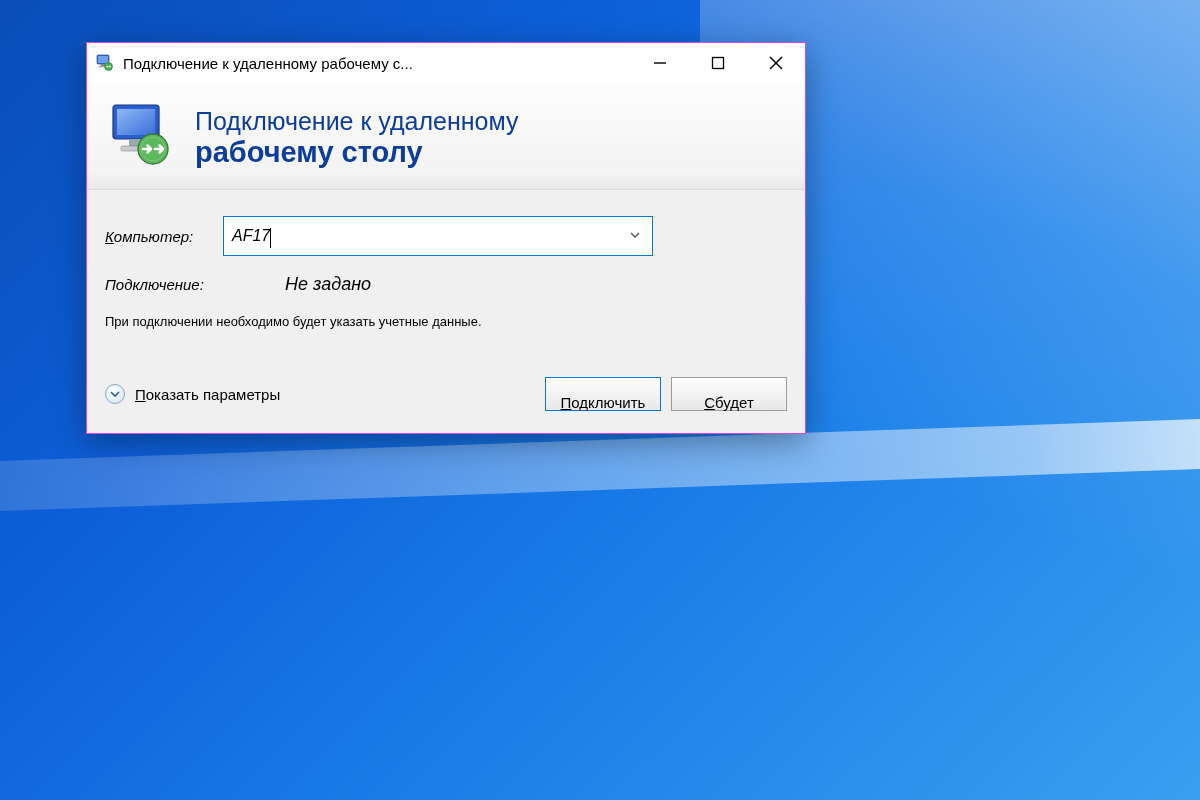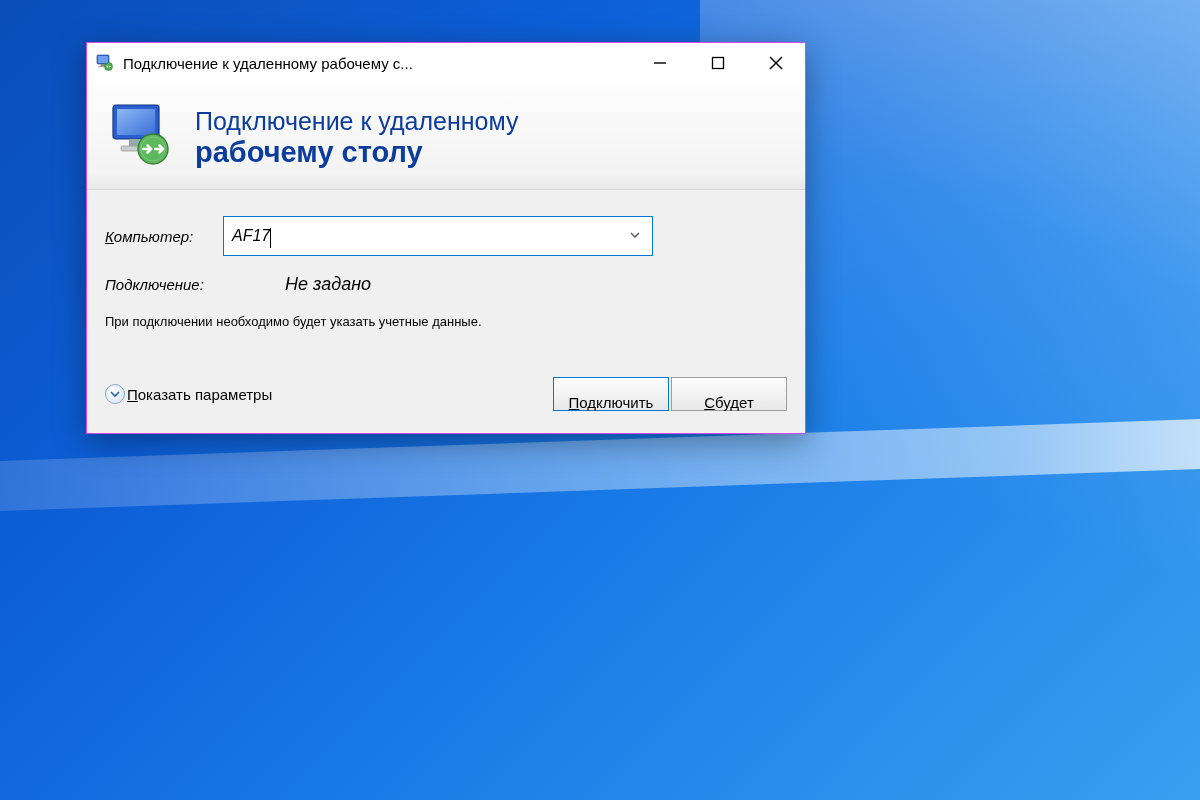--- a/index.html
+++ b/index.html
@@ -141,21 +141,21 @@
     line-height: 1.4;
     margin-top: 6px;
     margin-bottom: 22px;
   }
 
   .footer {
     padding: 14px 18px 22px 18px;
     background: #f0f0f0;
     display: flex;
     align-items: center;
-    gap: 2px;
+    gap: 10px;
   }
   .expander-icon {
     width: 20px; height: 20px;
     border: 1px solid #8aa8c8;
     border-radius: 50%;
     display:flex; align-items:center; justify-content:center;
     background: radial-gradient(circle at 40% 35%, #fff, #cfe2f5);
   }
   .expander-text {
     font-size: 15px;

